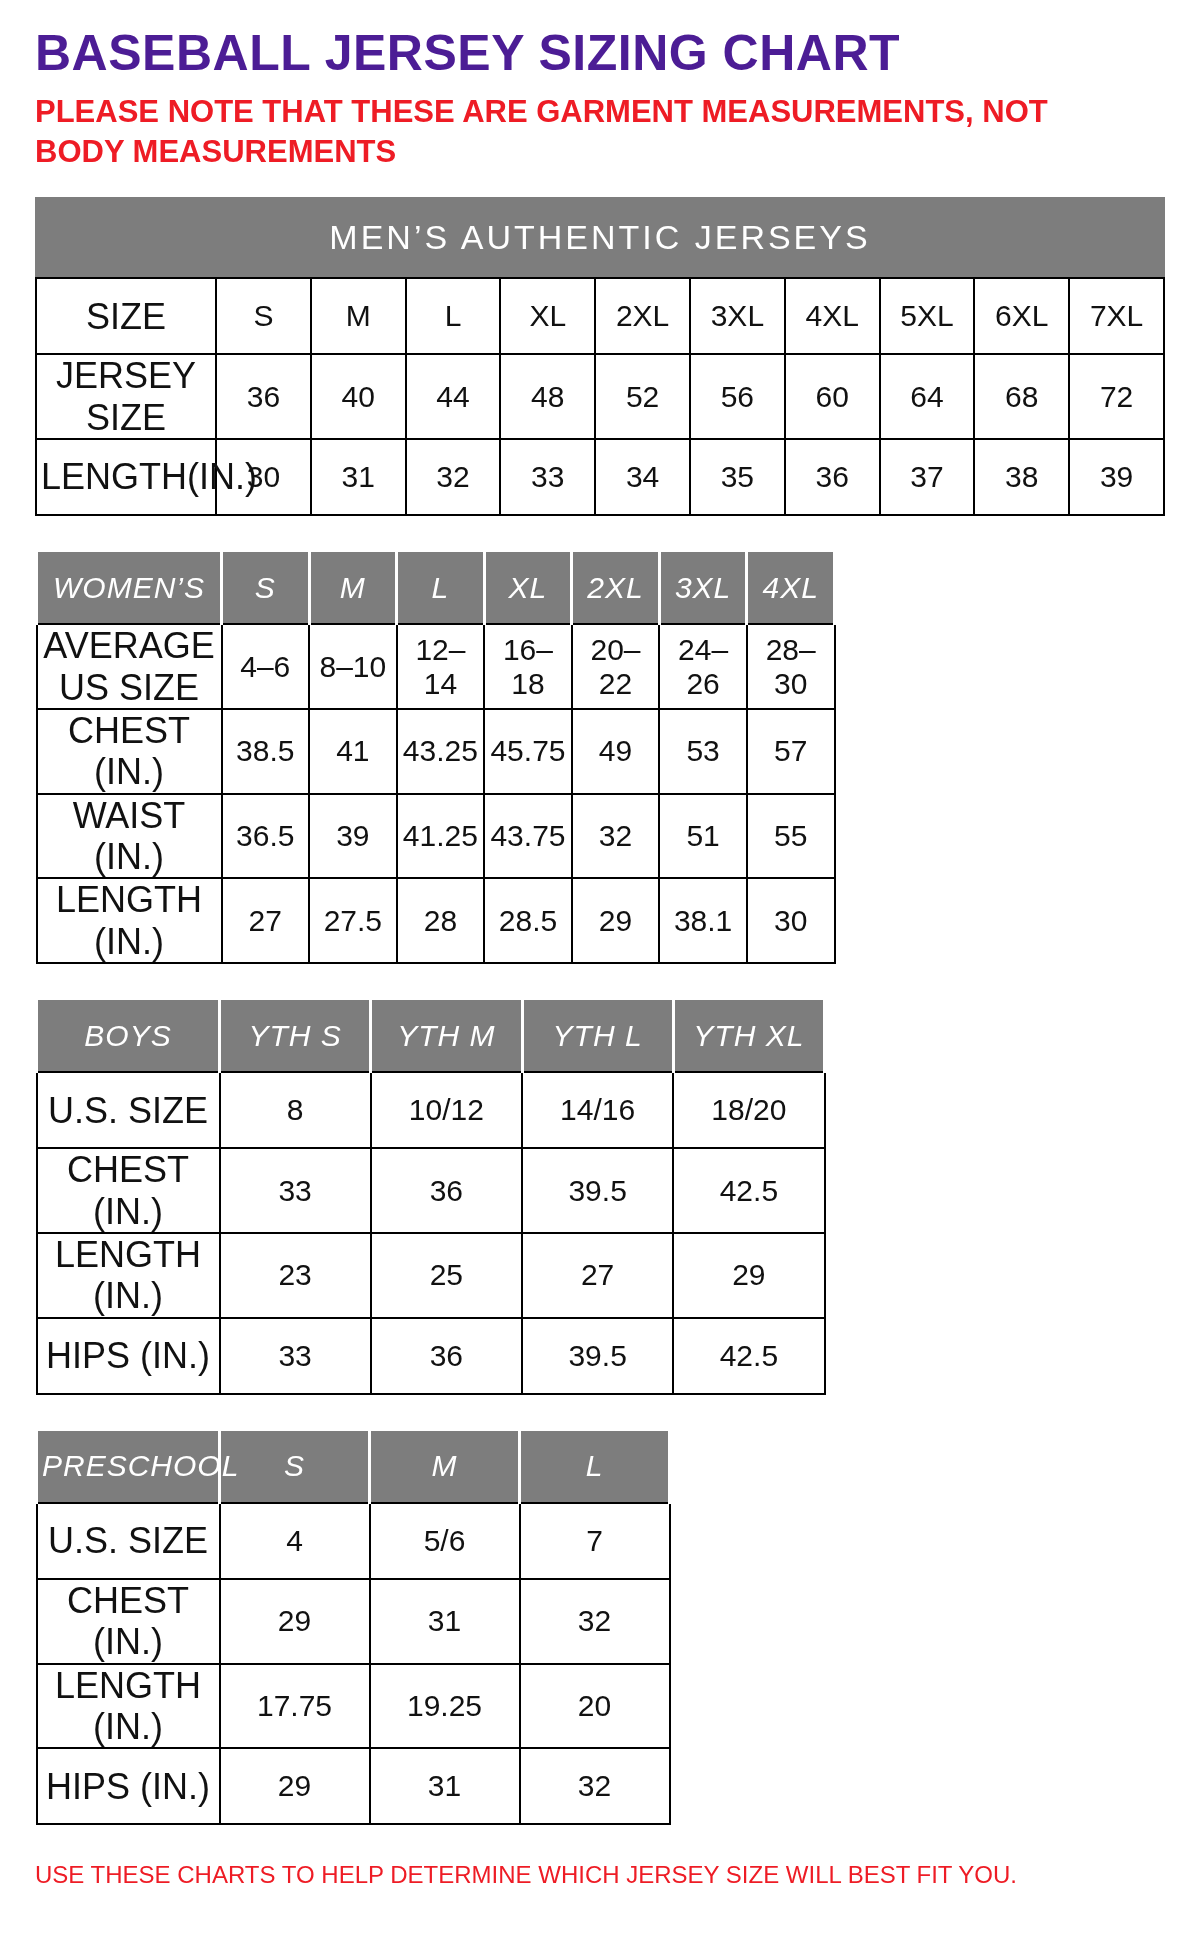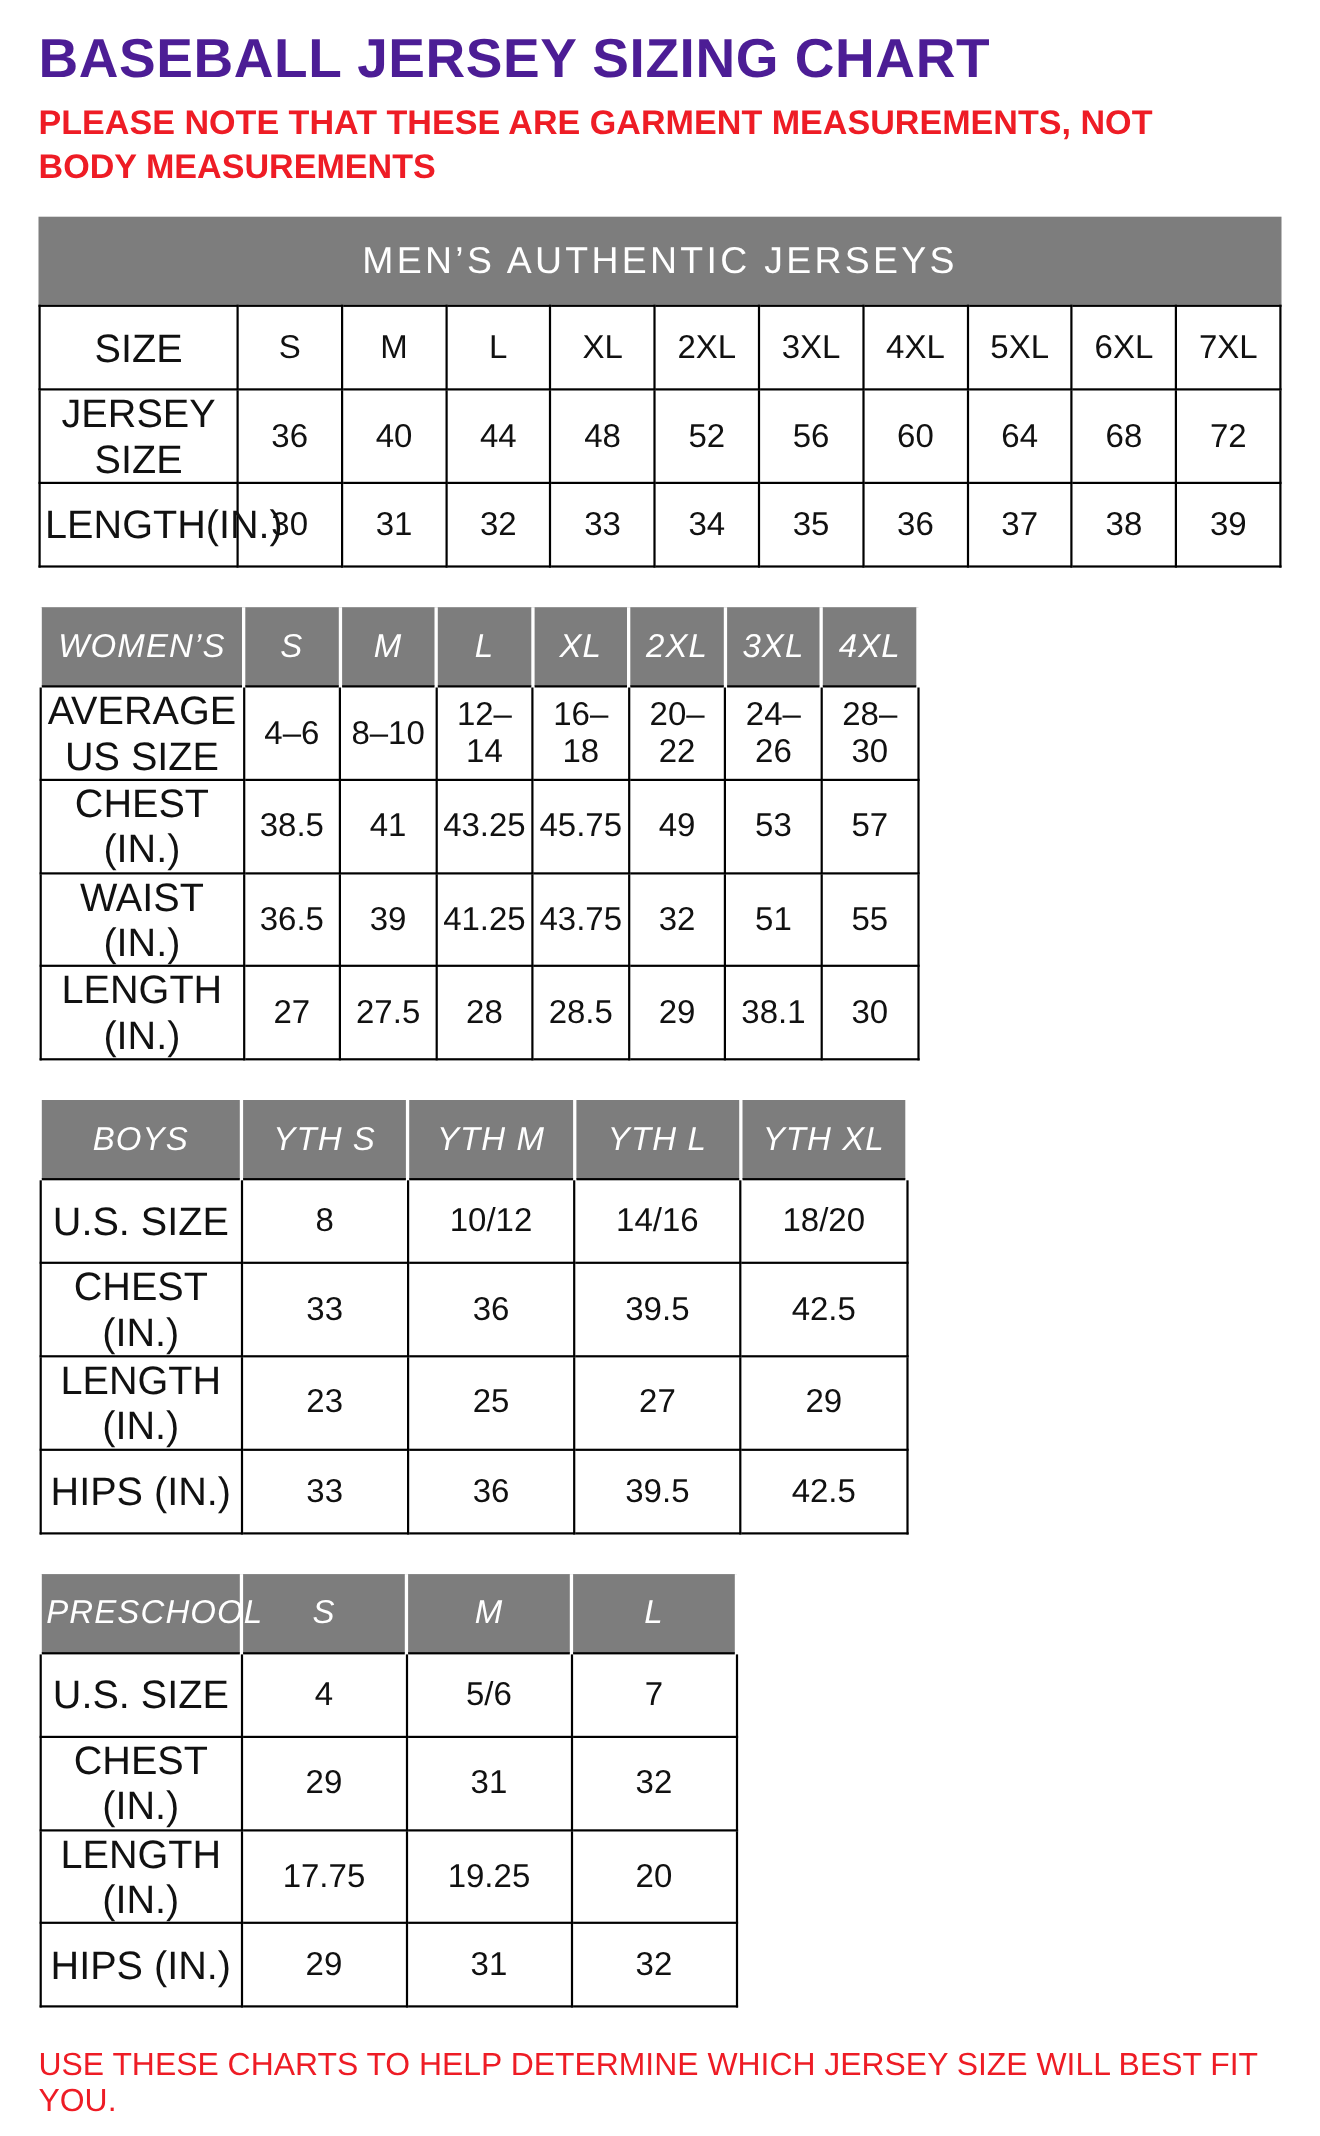--- a/index.html
+++ b/index.html
@@ -84,21 +84,21 @@
   td { font-size: 30px; color: #111; }
   th.row-label {
     font-weight: normal;
     font-size: 36px;
     line-height: 1.15;
     color: #111;
   }
 
   .footer {
     margin: 0;
-    font-size: 29px;
+    font-size: 24px;
     color: var(--accent-red, #ee1c25);
     max-width: 1130px;
   }
 </style>
 </head>
 <body>
 
 <div class="page">
 
   <h1 class="title">BASEBALL JERSEY SIZING CHART</h1>

